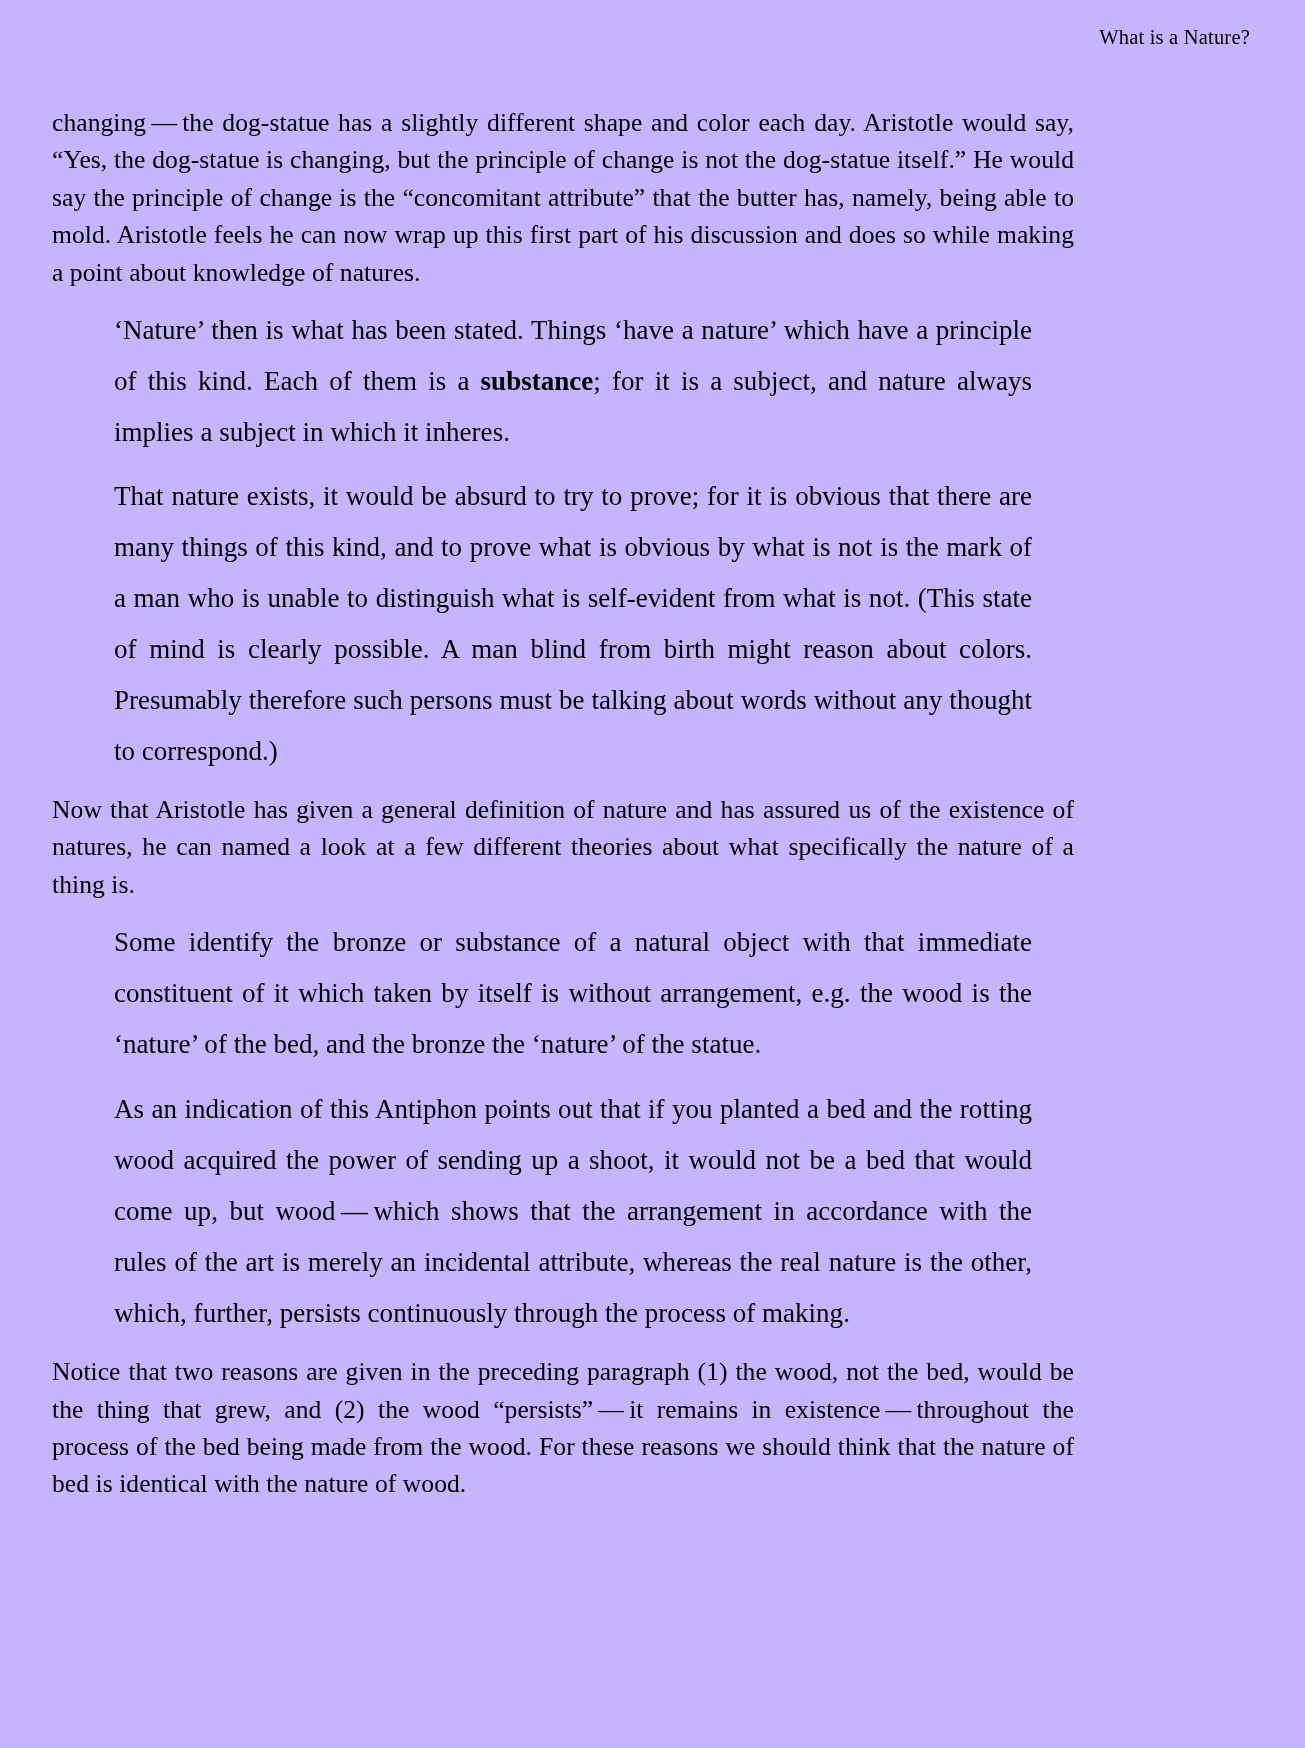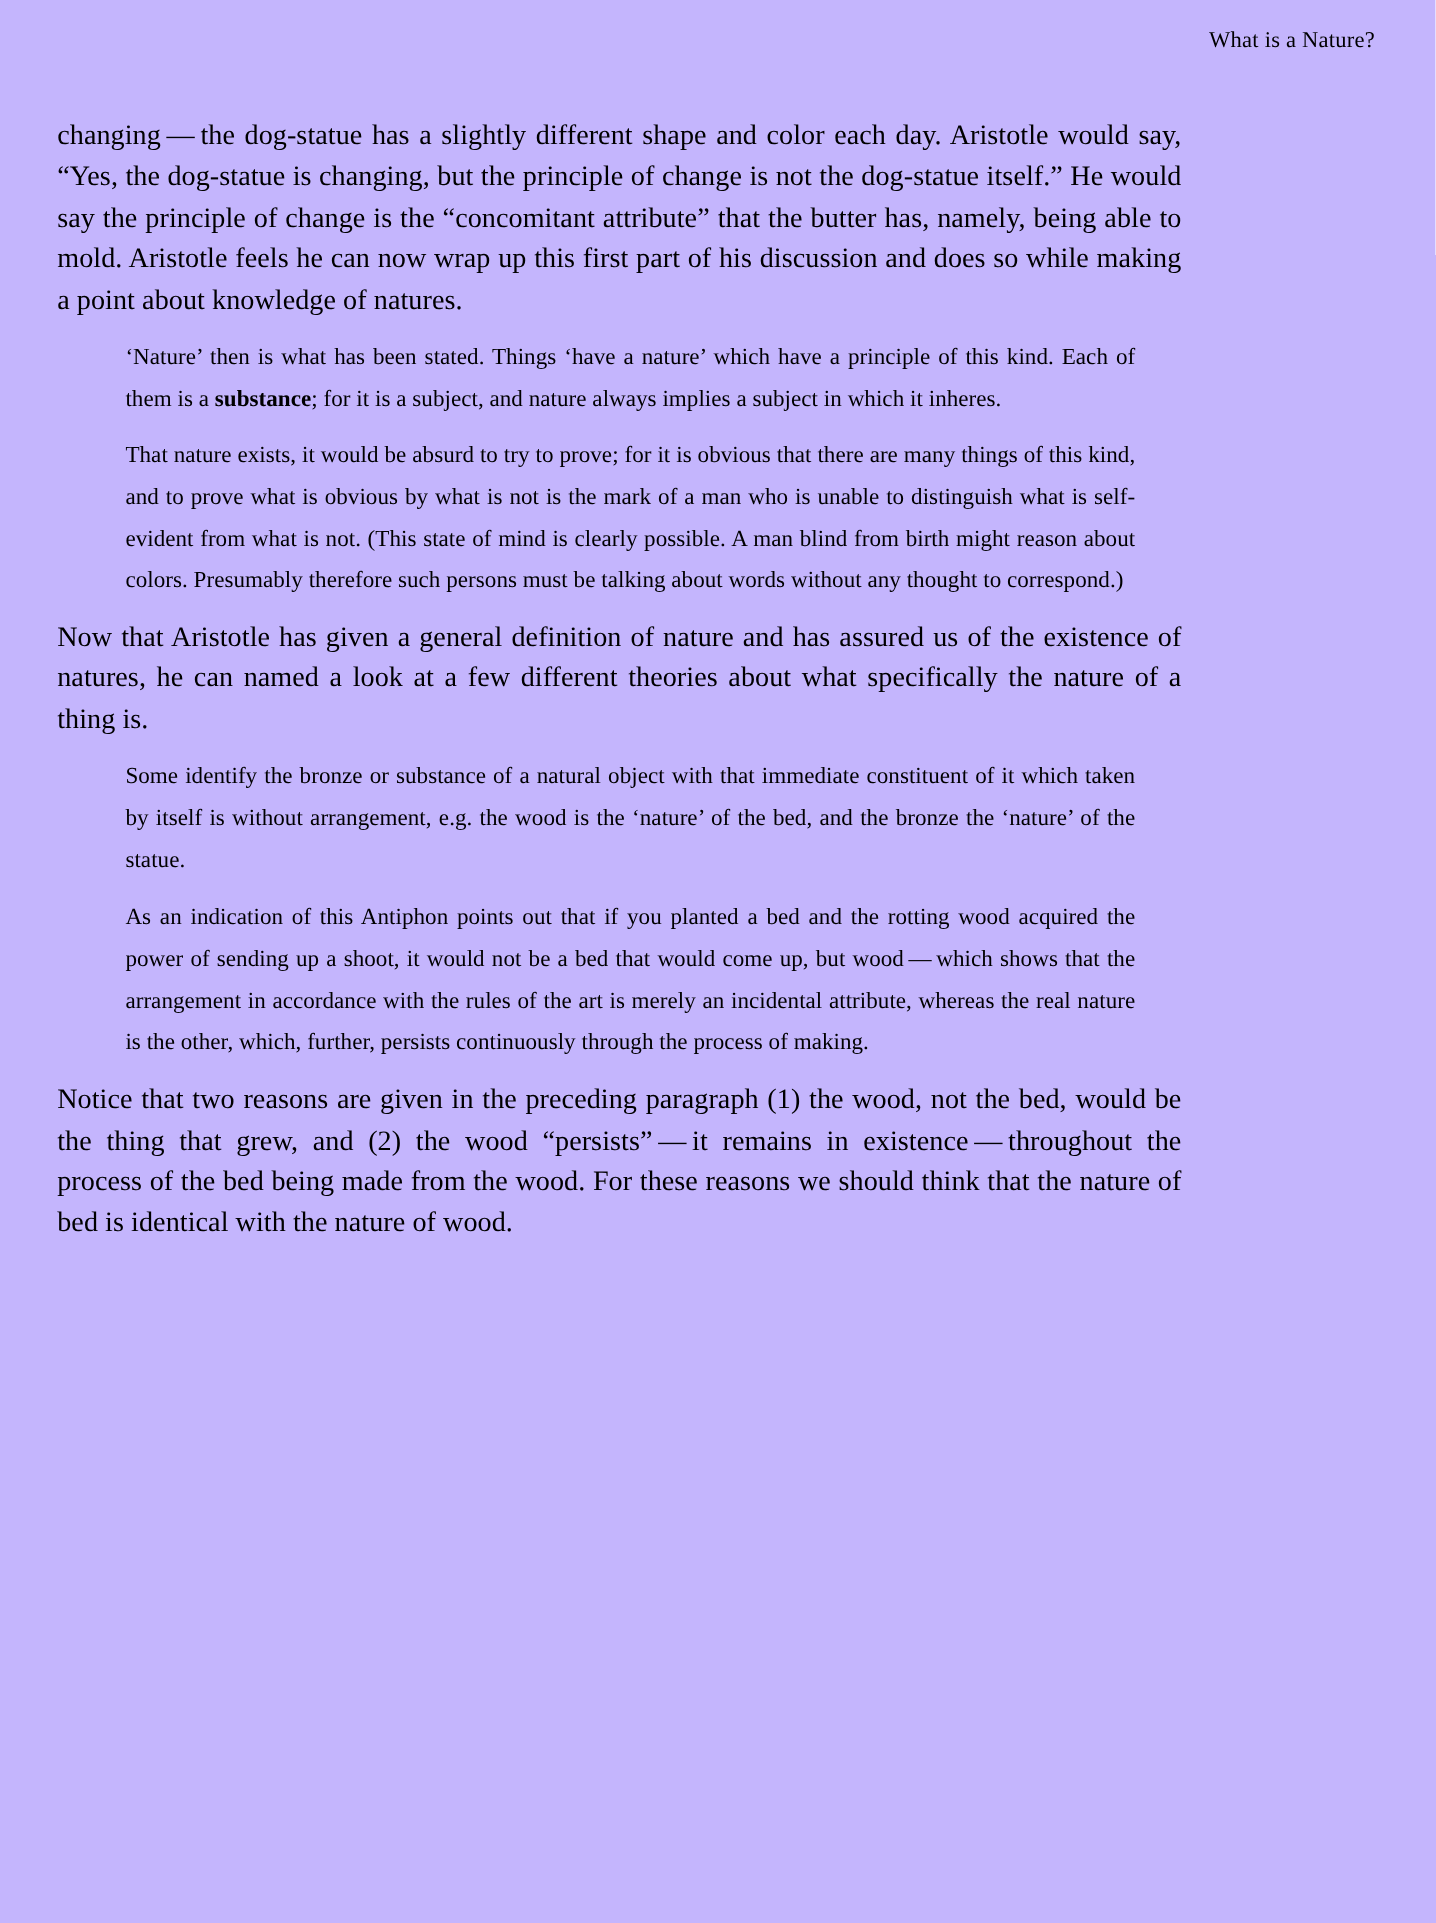--- a/index.html
+++ b/index.html
@@ -48,22 +48,22 @@
     margin-bottom: 9px;
     letter-spacing: 0.05px;
   }
   .quote-block {
     margin-left: 62px;
     margin-right: 42px;
     margin-top: 14px;
     margin-bottom: 14px;
   }
   .quote-par {
-    font-size: 21px;
-    line-height: 38px;
+    font-size: 27px;
+    line-height: 51px;
     text-align: justify;
     text-justify: inter-word;
     margin-bottom: 13px;
     letter-spacing: 0.02px;
     font-family: Liberation Serif, serif;
   }
   .quote-par:last-child {
     margin-bottom: 0;
   }
   b { font-weight: 700; }

